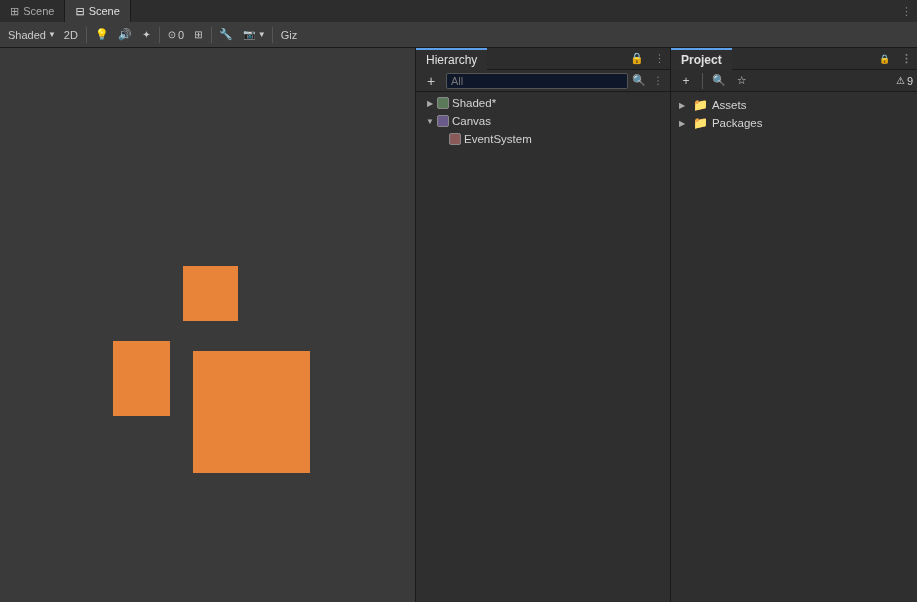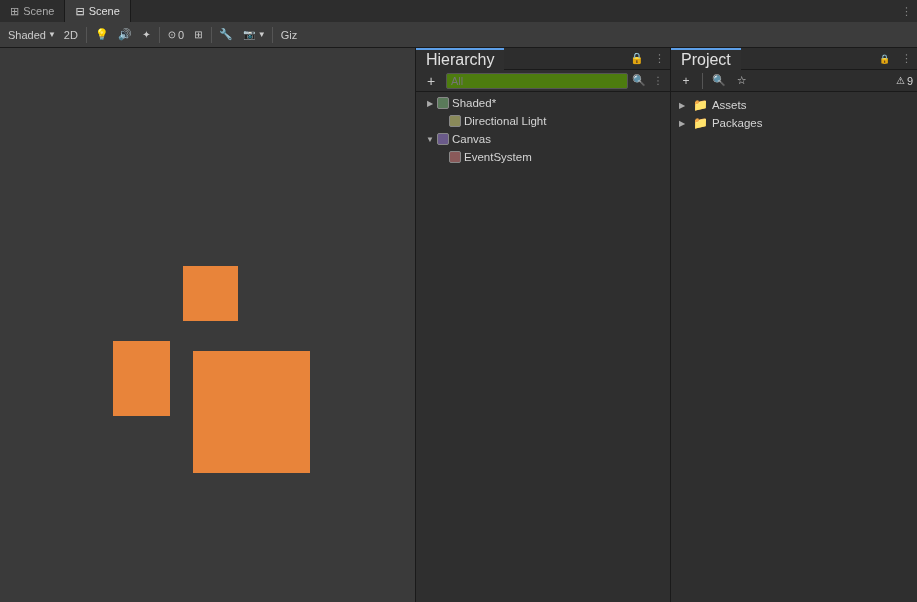--- a/index.html
+++ b/index.html
@@ -85,21 +85,21 @@
       display: flex;
       align-items: center;
       height: 22px;
       padding: 2px 4px;
       background: #2f2f2f;
       border-bottom: 1px solid #1a1a1a;
       gap: 4px;
     }
     .search-input {
       flex: 1;
-      background: #4d7c0f;
+      background: #0f172a;
       border: 1px solid #555;
       border-radius: 2px;
       color: #ccc;
       font-size: 11px;
       height: 16px;
       padding: 0 4px;
       outline: none;
     }
     .hierarchy-content {
       flex: 1;
@@ -176,21 +176,21 @@
     .folder-arrow {
       font-size: 8px;
       color: #aaa;
       width: 10px;
     }
     .panel-tab {
       display: flex;
       align-items: center;
       padding: 0 10px;
       height: 22px;
-      font-size: 16px;
+      font-size: 12px;
       color: #aaa;
       cursor: pointer;
       gap: 4px;
     }
     .panel-tab.active {
       background: #2f2f2f;
       color: #e0e0e0;
       border-top: 2px solid #5d9fe8;
     }
     .panel-spacer { flex: 1; }
@@ -229,20 +229,21 @@
       display: flex;
       background: #2d2d2d;
       height: 22px;
       border-bottom: 1px solid #1a1a1a;
     }
     .project-header-row {
       display: flex;
       background: #2d2d2d;
       height: 22px;
       border-bottom: 1px solid #1a1a1a;
+      font-weight: bold;
     }
 
     .add-btn {
       display: flex;
       align-items: center;
       justify-content: center;
       width: 22px;
       height: 22px;
       cursor: pointer;
       color: #ccc;
@@ -365,28 +366,20 @@
       <div class="tree-item">
         <span class="tree-indent" style="width:4px;"></span>
         <span class="tree-arrow">▶</span>
         <span class="tree-icon">
           <span class="obj-icon"></span>
         </span>
         <span>Shaded*</span>
       </div>
 
 
-      <div class="tree-item">
-        <span class="tree-indent" style="width:16px;"></span>
-        <span class="tree-arrow" style="visibility:hidden;">▶</span>
-        <span class="tree-icon">
-          <span class="obj-icon light"></span>
-        </span>
-        <span>Directional Light</span>
-      </div>
 
       <div class="tree-item">
         <span class="tree-indent" style="width:4px;"></span>
         <span class="tree-arrow">▼</span>
         <span class="tree-icon">
           <span class="obj-icon canvas"></span>
         </span>
         <span>Canvas</span>
       </div>
 

